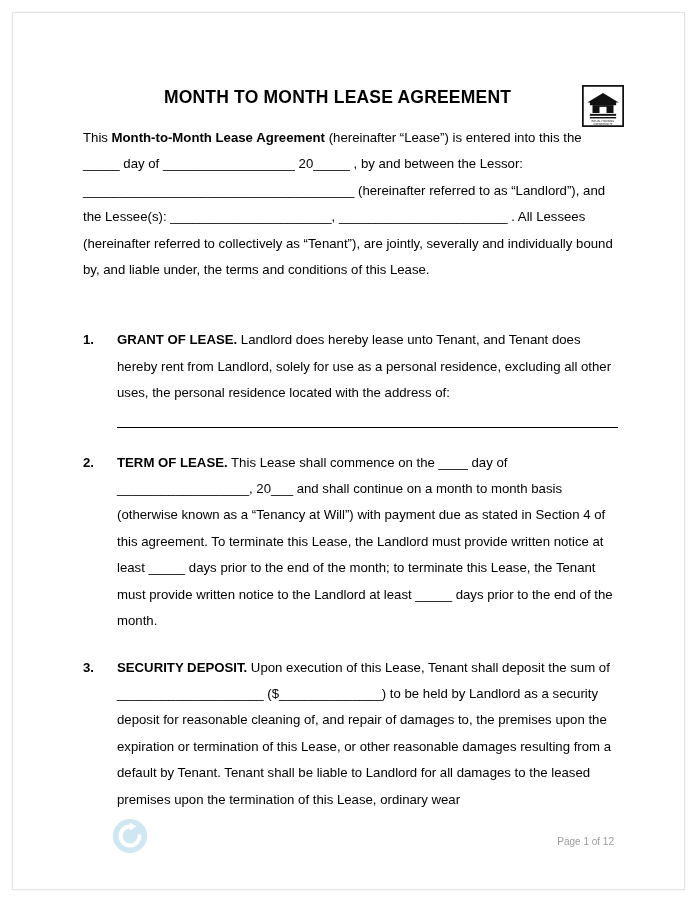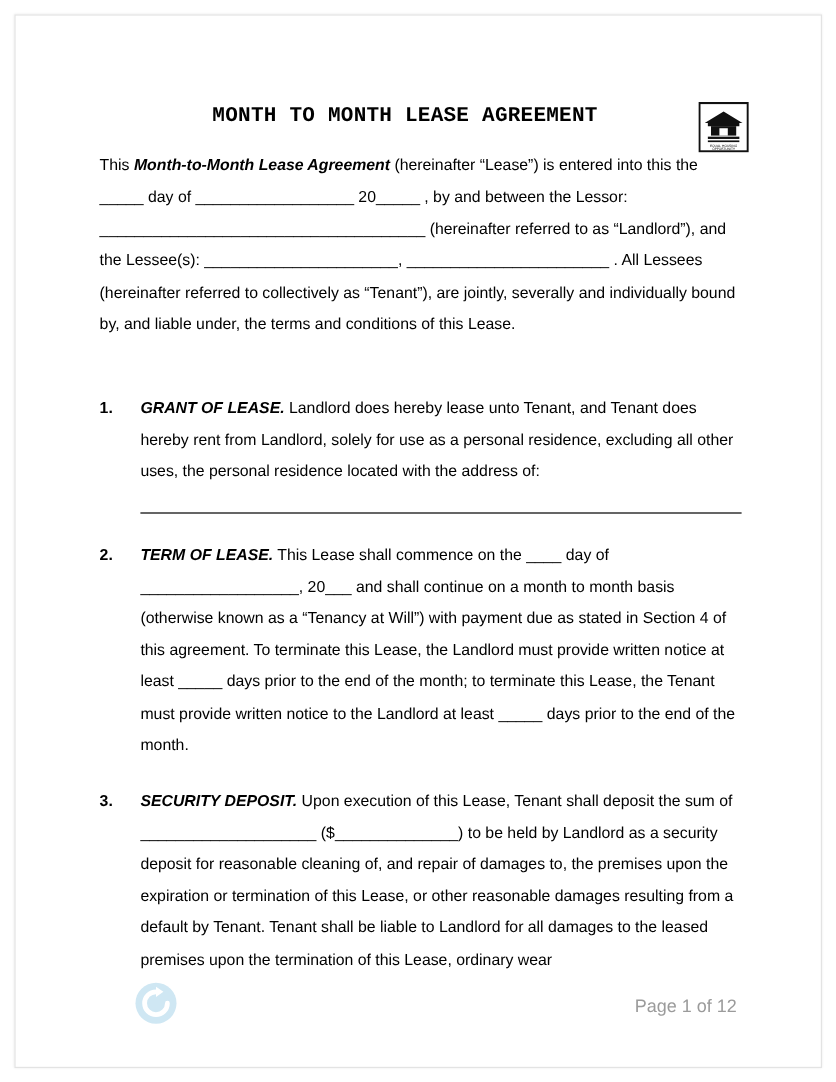--- a/index.html
+++ b/index.html
@@ -43,39 +43,38 @@
     position: relative;
     height: 52px;
   }
   .doc-title {
     text-align: center;
     font-size: 17.5px;
     font-weight: bold;
     letter-spacing: 0.2px;
     padding-right: 26px;
     padding-top: 14px;
-    font-family: Liberation Mono, monospace;
   }
   .hud-seal {
     position: absolute;
     right: -6px;
     top: 12px;
     width: 42px;
     height: 42px;
   }
   p {
     font-size: 13.2px;
     line-height: 2.0;
     margin: 0 0 18px 0;
     text-align: left;
   }
   p.tight {
     margin-bottom: 16px;
   }
-  b { font-weight: bold; font-style: italic; }
+  b { font-weight: bold; }
   .clause {
     display: flex;
     margin: 0 0 20px 0;
   }
   .clause-num {
     width: 34px;
     flex: 0 0 34px;
     font-size: 13.2px;
     font-weight: bold;
     line-height: 2.0;
@@ -105,21 +104,21 @@
     position: absolute;
     left: 28px;
     bottom: 0;
     width: 38px;
     height: 38px;
   }
   .page-num {
     position: absolute;
     right: 10px;
     bottom: 8px;
-    font-size: 15px;
+    font-size: 10px;
     color: #9b9b9b;
   }
 </style>
 </head>
 <body>
 
 <div class="page">
   <div class="sheet">
 
     <div class="content">

